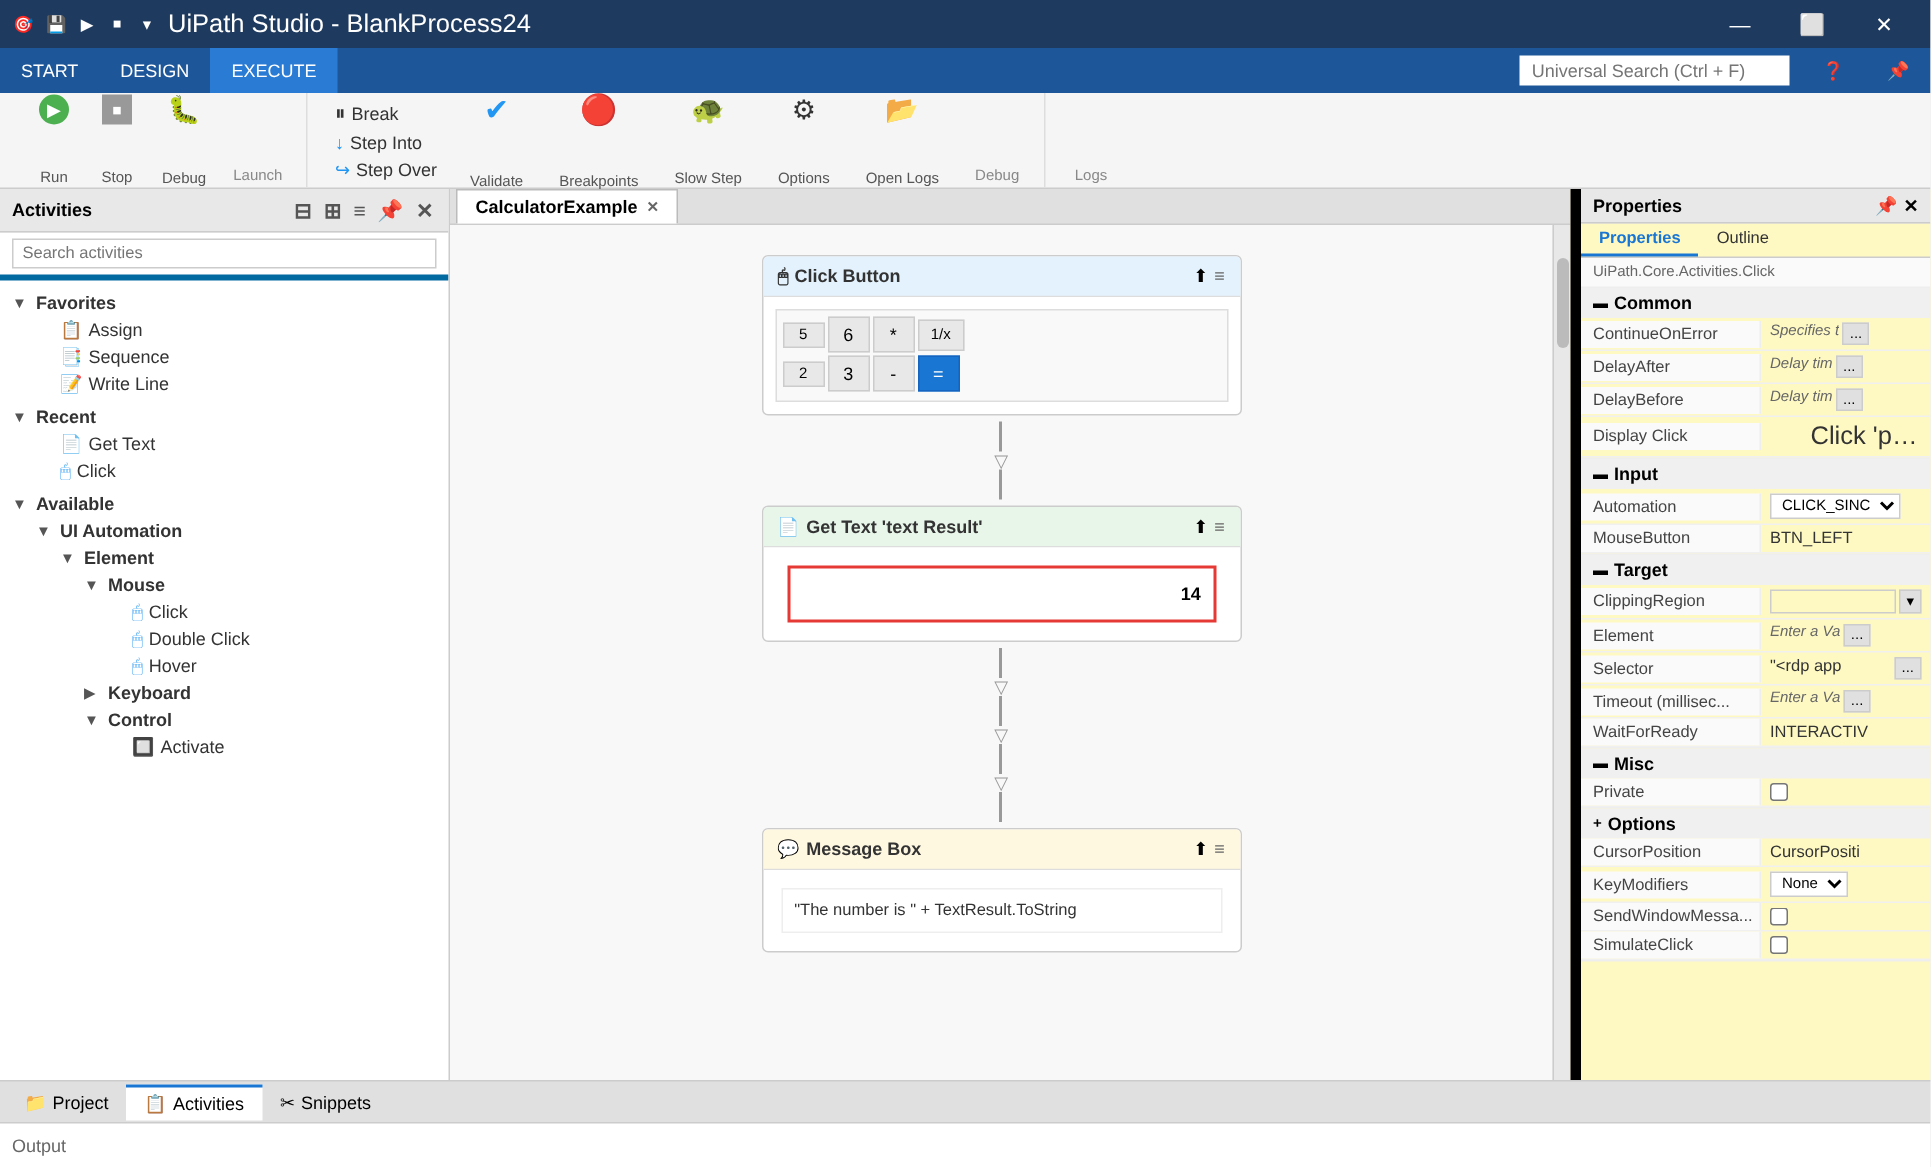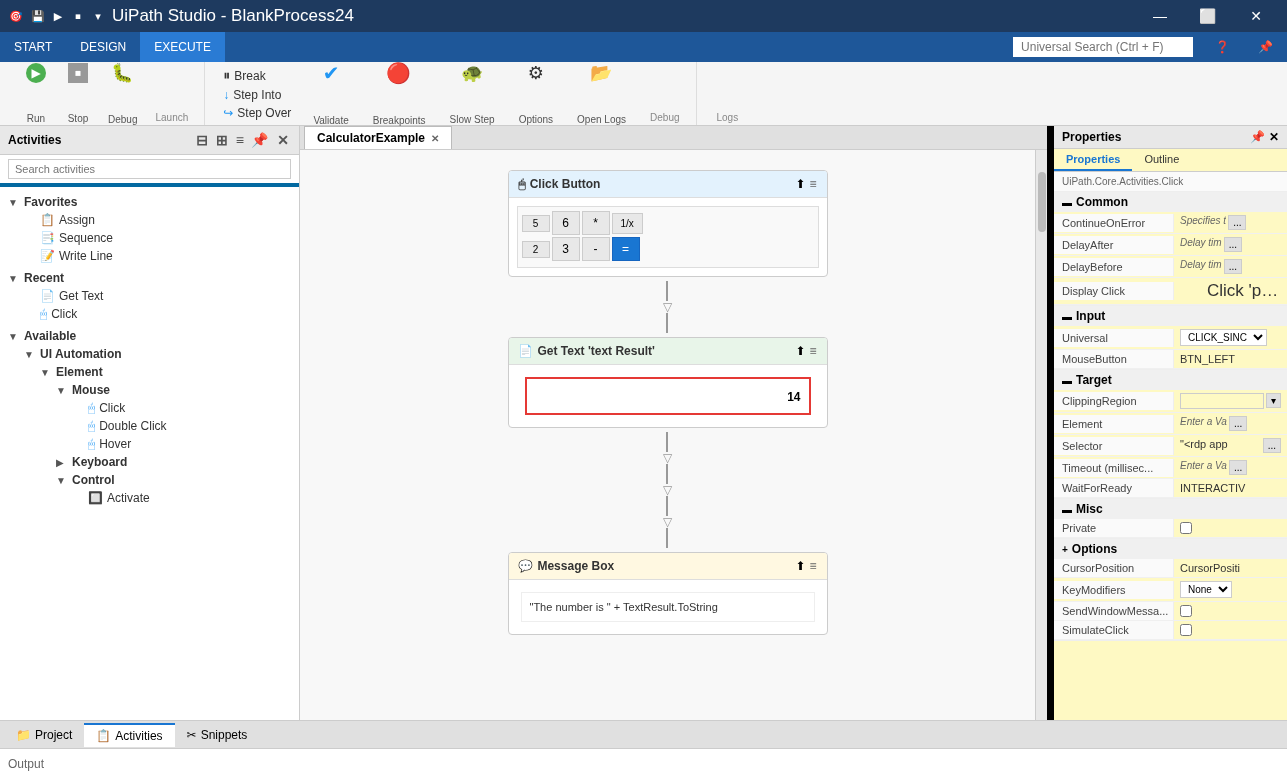--- a/index.html
+++ b/index.html
@@ -783,21 +783,21 @@
           </div>
         </div>
       </div>
 
       <div class="prop-section">
         <div class="prop-section-header">
           <span class="section-collapse">▬</span>
           <span>Input</span>
         </div>
         <div class="prop-row">
-          <div class="prop-label">Universal</div>
+          <div class="prop-label">Automation</div>
           <div class="prop-value">
             <select class="prop-dropdown">
               <option>CLICK_SINC</option>
             </select>
           </div>
         </div>
         <div class="prop-row">
           <div class="prop-label">MouseButton</div>
           <div class="prop-value">
             <span style="font-size:11px;">BTN_LEFT</span>

